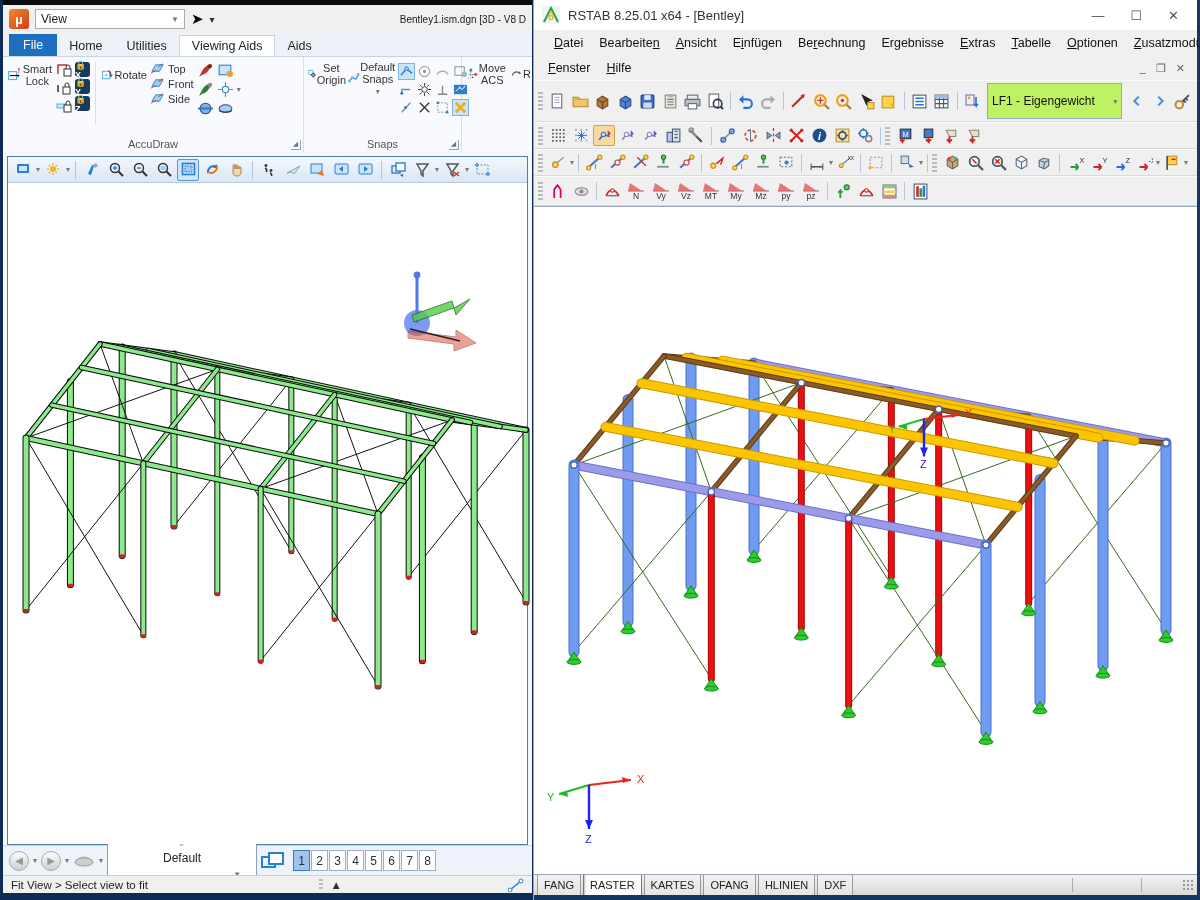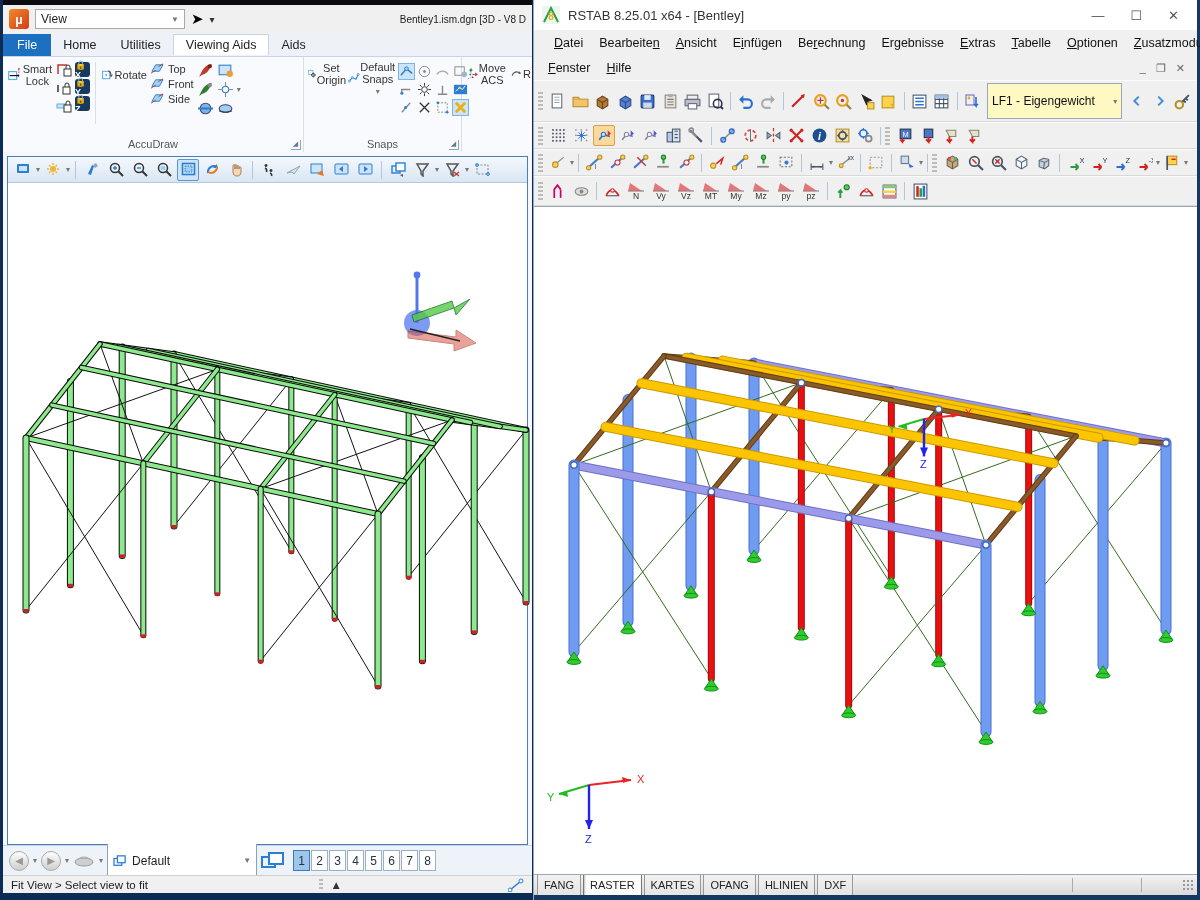--- a/index.html
+++ b/index.html
@@ -6,21 +6,21 @@
   *{box-sizing:border-box;font-family:"Liberation Sans",sans-serif;}
   .screen{position:relative;width:1200px;height:900px;background:#dfe5ec;overflow:hidden;}
 
   
   .ms{position:absolute;left:0;top:0;width:533px;height:900px;display:flex;flex-direction:column;background:#f4f7fb;border-left:3px solid #0c2b55;border-right:1px solid #0c2b55;}
   .ms-topstrip{height:5px;background:#0a0c10;flex:0 0 auto;}
   .ms-qat{height:28px;background:#f0f0f0;display:flex;align-items:center;gap:6px;padding:0 6px;flex:0 0 auto;}
   .ms-logo{width:20px;height:20px;border-radius:3px;background:linear-gradient(135deg,#f08a2c,#d43c16);color:#fff;font-weight:bold;font-size:13px;display:flex;align-items:center;justify-content:center;}
   .ms-appcombo{width:150px;height:20px;background:#fff;border:1px solid #a9a9a9;font-size:12px;color:#222;display:flex;align-items:center;padding:0 5px;justify-content:space-between;}
   .ms-doctitle{margin-left:auto;font-size:10px;color:#1a1a1a;white-space:nowrap;overflow:hidden;}
-  .ms-tabs{height:24px;display:flex;align-items:center;background:#eef2f8;border-bottom:1px solid #c9d3e2;flex:0 0 auto;}
+  .ms-tabs{height:24px;display:flex;align-items:flex-end;background:#eef2f8;border-bottom:1px solid #c9d3e2;padding-left:6px;flex:0 0 auto;}
   .ms-tab{padding:3px 12px;font-size:12.5px;color:#222;cursor:default;}
   .ms-tab.file{background:#1d6fc0;color:#fff;padding:4px 14px;}
   .ms-tab.active{background:#fff;border:1px solid #c9d3e2;border-bottom:none;}
   .ms-ribbon{height:95px;background:#f8fafd;display:flex;flex:0 0 auto;overflow:hidden;}
   .rib-group{display:flex;flex-direction:column;border-right:1px solid #d7dfe9;}
   .rib-content{flex:1;display:flex;align-items:flex-start;padding:3px 4px 0 4px;gap:3px;}
   .rib-label{height:17px;font-size:11px;color:#555;display:flex;align-items:center;justify-content:center;position:relative;flex:0 0 auto;}
   .rib-launcher{position:absolute;right:2px;bottom:2px;width:10px;height:10px;border:1px solid #8aa;border-top:none;border-left:none;font-size:7px;color:#679;line-height:8px;text-align:center;}
   .bigbtn{width:46px;display:flex;flex-direction:row;align-items:center;font-size:11px;color:#333;text-align:center;line-height:1.05;padding-top:2px;}
   .bigbtn svg{margin-bottom:2px;}
@@ -34,42 +34,42 @@
   .vw-title{height:23px;background:linear-gradient(#2f6cb3,#1c4f8a);color:#fff;font-size:12px;display:flex;align-items:center;gap:6px;padding:0 6px;flex:0 0 auto;}
   .vw-btn{width:26px;height:15px;background:linear-gradient(#e8f0f8,#9fb8d4);border:1px solid #6f8fb5;border-radius:2px;color:#123;font-size:9px;line-height:13px;text-align:center;}
   .vw-toolbar{height:26px;background:linear-gradient(#f4f8fc,#d9e6f4);border-bottom:1px solid #b9c9dd;display:flex;align-items:center;padding:0 4px;gap:2px;flex:0 0 auto;}
   .ti{width:22px;height:22px;display:flex;align-items:center;justify-content:center;border:1px solid transparent;border-radius:2px;}
   .ti.active{background:#cfe4f7;border-color:#5a96d2;}
   .tsep{width:1px;height:18px;background:#b6c6da;margin:0 3px;}
   .vw-canvas{flex:1;background:#fff;position:relative;min-height:0;}
   .ms-bottom{height:30px;background:#eef3fa;border-top:1px solid #c9d3e2;display:flex;align-items:center;gap:4px;padding:0 6px;flex:0 0 auto;}
   .navcirc{width:20px;height:20px;border-radius:50%;background:linear-gradient(#fdfdfd,#cfcfcf);border:1px solid #aaa;color:#999;font-size:10px;display:flex;align-items:center;justify-content:center;}
   .caret{font-size:8px;color:#777;}
-  .ms-combo{width:150px;height:39px;background:#fff;border:1px solid #8aa0bb;font-size:12px;color:#222;display:flex;align-items:center;gap:5px;padding:0 5px;}
+  .ms-combo{width:150px;height:39px;background:#fff;border:1px solid #8aa0bb;font-size:12px;color:#222;display:flex;align-items:center;gap:5px;padding:0 15px;flex-direction:column;}
   .viewnums{display:flex;gap:1px;margin-left:4px;}
   .vn{width:17px;height:21px;border:1px solid #9ab0c8;background:#fff;font-size:12px;color:#234;display:flex;align-items:center;justify-content:center;}
   .vn.active{background:#9fc6ea;border-color:#3b78c4;}
   .ms-status{height:18px;background:#f0f0f0;border-top:1px solid #cfcfcf;display:flex;align-items:center;font-size:11.5px;color:#222;padding:0 8px;gap:8px;flex:0 0 auto;}
   .ms-strip{height:7px;background:#0c2b55;flex:0 0 auto;}
 
   
   .rs{position:absolute;left:533px;top:0;width:667px;height:900px;display:flex;flex-direction:column;background:#f0f0f0;border-right:3px solid #16375f;border-left:1px solid #9aa7b8;}
   .rs-title{height:30px;background:#fff;display:flex;align-items:center;gap:8px;padding:0 8px;font-size:13px;color:#333;flex:0 0 auto;}
   .rs-winbtns{margin-left:auto;display:flex;gap:26px;color:#555;font-size:13px;padding-right:10px;}
   .rs-menubar{height:26px;display:flex;align-items:center;gap:2px;padding:0 6px;font-size:12.5px;color:#111;flex:0 0 auto;background:#f0f0f0;}
   .rs-menu{padding:3px 8px;}
   .rs-menubar2{height:24px;display:flex;align-items:center;padding:0 6px;font-size:12.5px;color:#111;flex:0 0 auto;background:#f0f0f0;}
   .mdi{margin-left:auto;color:#666;font-size:11px;display:flex;gap:10px;padding-right:6px;}
   .rs-toolbar{display:flex;align-items:center;padding:2px 4px;gap:1px;background:#f0f0f0;border-top:1px solid #fbfbfb;border-bottom:1px solid #d9d9d9;flex:0 0 auto;}
   .grip{width:5px;height:18px;margin-right:3px;background:repeating-linear-gradient(#bbb 0 2px,transparent 2px 4px);}
   .tb{width:22px;height:21px;display:flex;align-items:center;justify-content:center;border-radius:2px;}
   .tb.hl{background:#fbd89b;border:1px solid #d9a04a;}
   .resbtn{width:24px;height:24px;display:flex;flex-direction:column;align-items:center;justify-content:center;}
   .resbtn span{font-size:8.5px;color:#333;line-height:1;}
-  .rs-combo{width:138px;height:36px;background:#fef9c3;border:1px solid #9aa7b8;font-size:12px;color:#111;display:flex;align-items:center;justify-content:space-between;padding:8px 4px;margin:0 3px;}
+  .rs-combo{width:138px;height:36px;background:#bef264;border:1px solid #9aa7b8;font-size:12px;color:#111;display:flex;align-items:center;justify-content:space-between;padding:8px 4px;margin:0 3px;}
   .rs-canvas{flex:1;background:#fff;border:1px solid #9aa7b8;border-left:none;border-right:none;position:relative;min-height:0;}
   .rs-status{height:20px;background:linear-gradient(#f3f3f3,#d9d9d9);display:flex;align-items:center;padding:0 3px;gap:2px;font-size:11px;color:#222;flex:0 0 auto;}
   .tog{border:1px solid #999;border-radius:1px;background:linear-gradient(#fafafa,#dcdcdc);padding:17px 6px;box-shadow:inset 0 1px 0 #fff;}
   .tog.active{background:#fdfdfd;border-color:#777;box-shadow:inset 1px 1px 2px #bbb;}
   .sbsep{width:1px;height:14px;background:#aaa;margin:0 2px;}
   .gripdots{margin-left:4px;width:12px;height:12px;background:radial-gradient(#999 1px,transparent 1.2px) 0 0/4px 4px;}
   u{text-decoration:underline;}
 </style>
 </head>
 <body>

